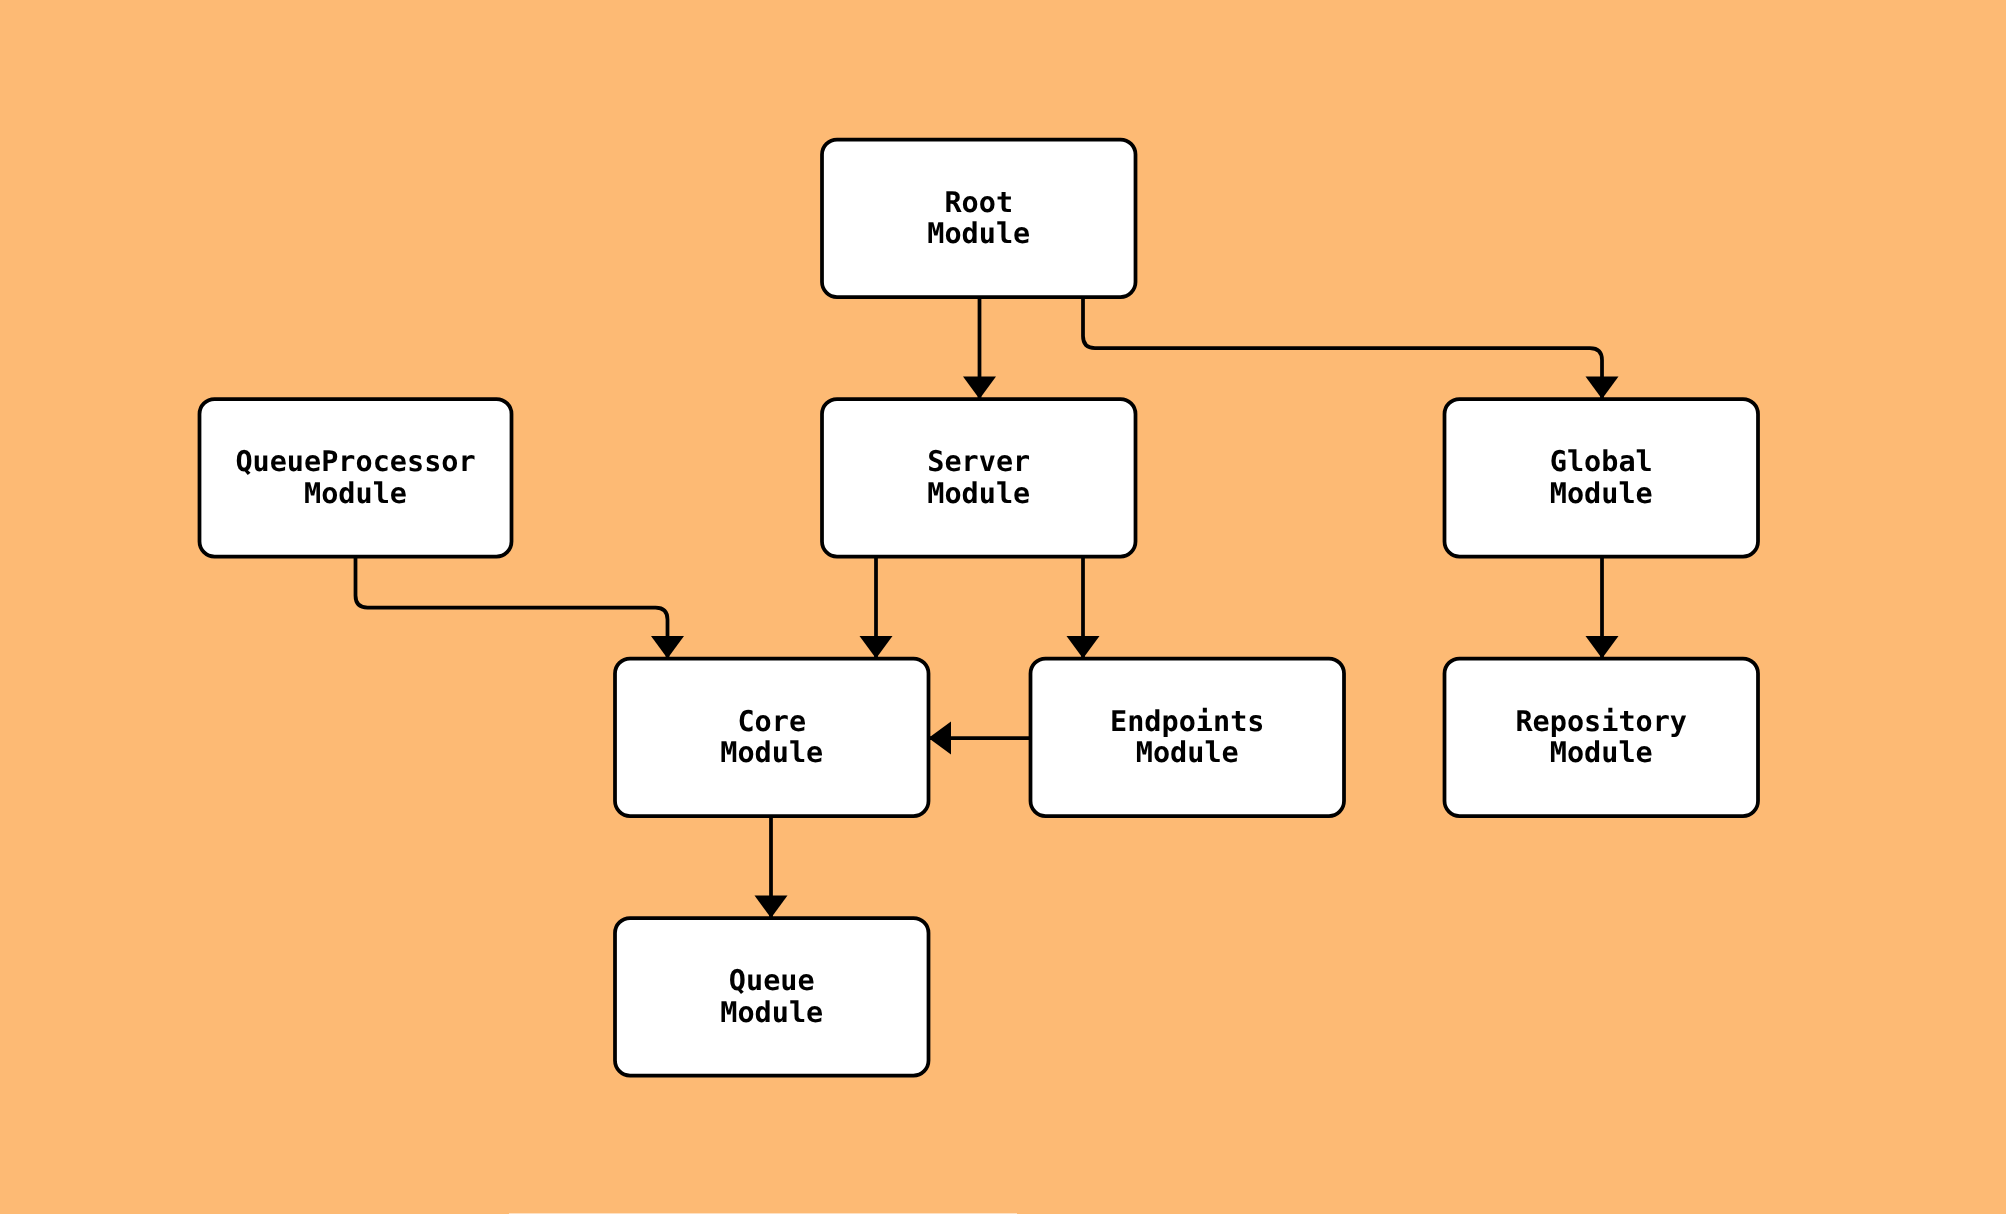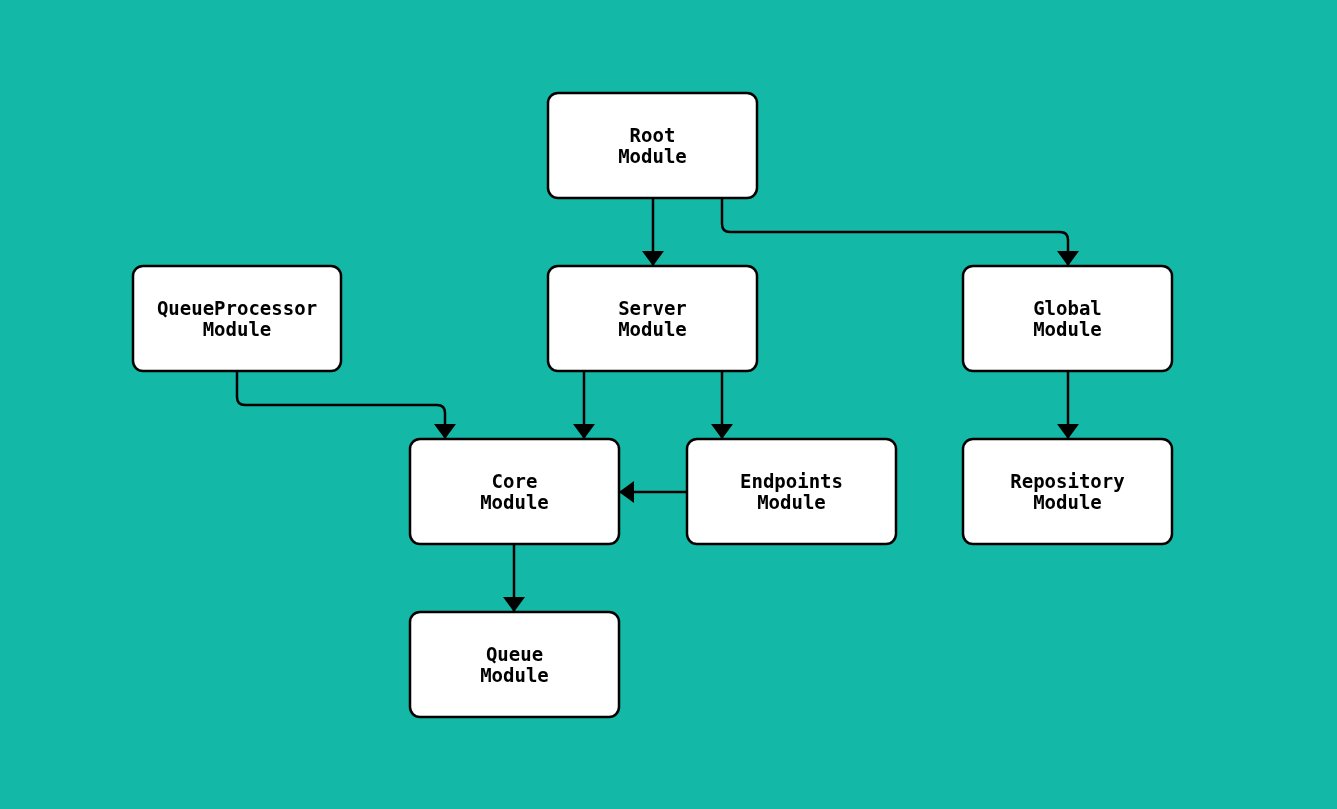--- a/index.html
+++ b/index.html
@@ -7,21 +7,21 @@
     padding: 0;
     background: #ffffff;
     width: 1337px;
     height: 809px;
     overflow: hidden;
   }
   .canvas-wrap {
     position: relative;
     width: 1337px;
     height: 809px;
-    background: #14b8a6;
+    background: #fdba74;
   }
   svg {
     display: block;
   }
   .node-label {
     font-family: "DejaVu Sans Mono", "Liberation Mono", monospace;
     font-weight: bold;
     font-size: 19px;
   }
 </style>

